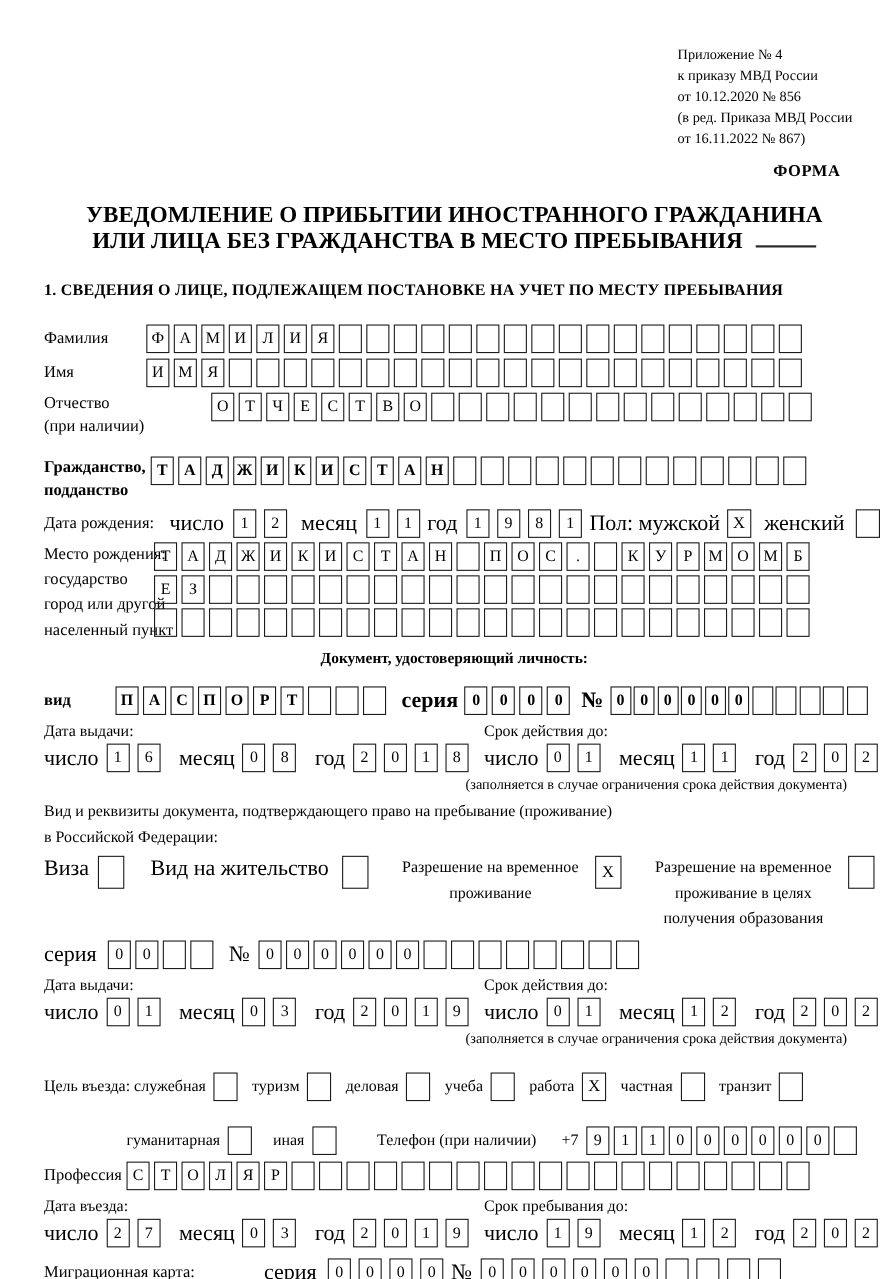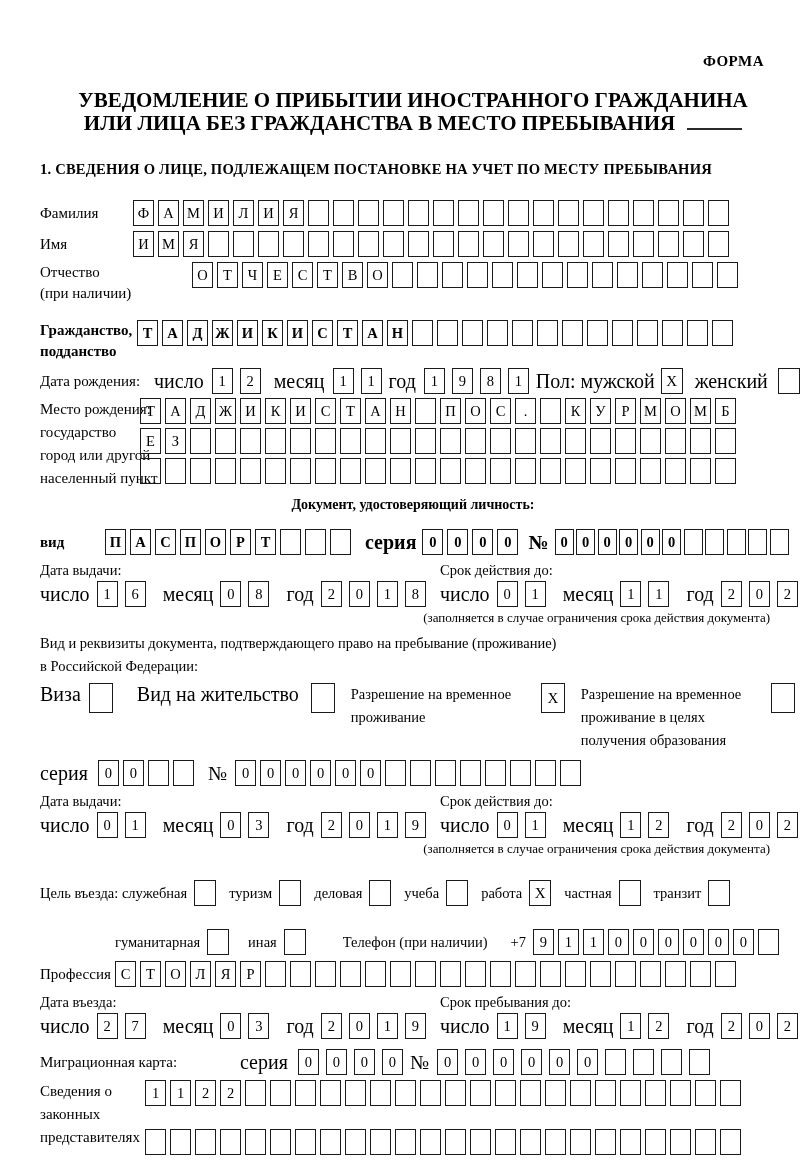--- a/index.html
+++ b/index.html
@@ -34,39 +34,46 @@
   .dgroup{display:flex;align-items:center;flex:none;}
   .dgroup.w400{width:400px;}
   .dlbl{font-size:20px;white-space:nowrap;flex:none;}
   .dgroup .dlbl{margin-right:7px;}
   .dgroup .cells{margin-right:10px;}
   .note-r{font-size:13px;text-align:right;padding-right:16px;margin-top:3px;}
   .plain{font-size:14.5px;line-height:23px;}
   .doc-h{font-weight:bold;font-size:14px;text-align:center;margin-top:7px;}
   
   .permit{margin-top:5px;font-size:14.5px;}
-  .pcap{width:190px;text-align:left;line-height:23px;flex:none;}
+  .pcap{width:190px;text-align:center;line-height:23px;flex:none;}
   
   .purp{display:flex;align-items:center;font-size:14.5px;}
   .purp .plbl{margin-right:7px;white-space:nowrap;}
   .purp .cb{margin-right:13px;}
   
   .mt2{margin-top:16px;font-weight:bold;}.mt4{margin-top:4px;}.mt5{margin-top:5px;}.mt6{margin-top:6px;}
   .mt7{margin-top:23px;}.mt8{margin-top:8px;}.mt10{margin-top:10px;}
   .mt22{margin-top:22px;}
   .ml6{margin-left:6px;}.ml8{margin-left:8px;}.ml10{margin-left:10px;}.ml12{margin-left:12px;}
   .ml14{margin-left:14px;}.ml16{margin-left:16px;}.ml24{margin-left:24px;}.ml30{margin-left:30px;}
   .ml75{margin-left:75px;}.w65{width:65px;}.w93{width:93px;}.w97{width:97px;}.w100{width:100px;}
   .w105{width:105px;}.w152{width:152px;}.w170{width:170px;}
 </style>
 </head>
 <body>
 
 <div class="page">
 
+  <div class="appendix">
+    <div>Приложение № 4</div>
+    <div>к приказу МВД России</div>
+    <div>от 10.12.2020 № 856</div>
+    <div>(в ред. Приказа МВД России</div>
+    <div>от 16.11.2022 № 867)</div>
+  </div>
 
   <div class="forma">ФОРМА</div>
 
   <div class="title">
     <div>УВЕДОМЛЕНИЕ О ПРИБЫТИИ ИНОСТРАННОГО ГРАЖДАНИНА</div>
     <div>
       <span>ИЛИ ЛИЦА БЕЗ ГРАЖДАНСТВА В МЕСТО ПРЕБЫВАНИЯ</span><span class="blank"></span>
     </div>
   </div>
 

